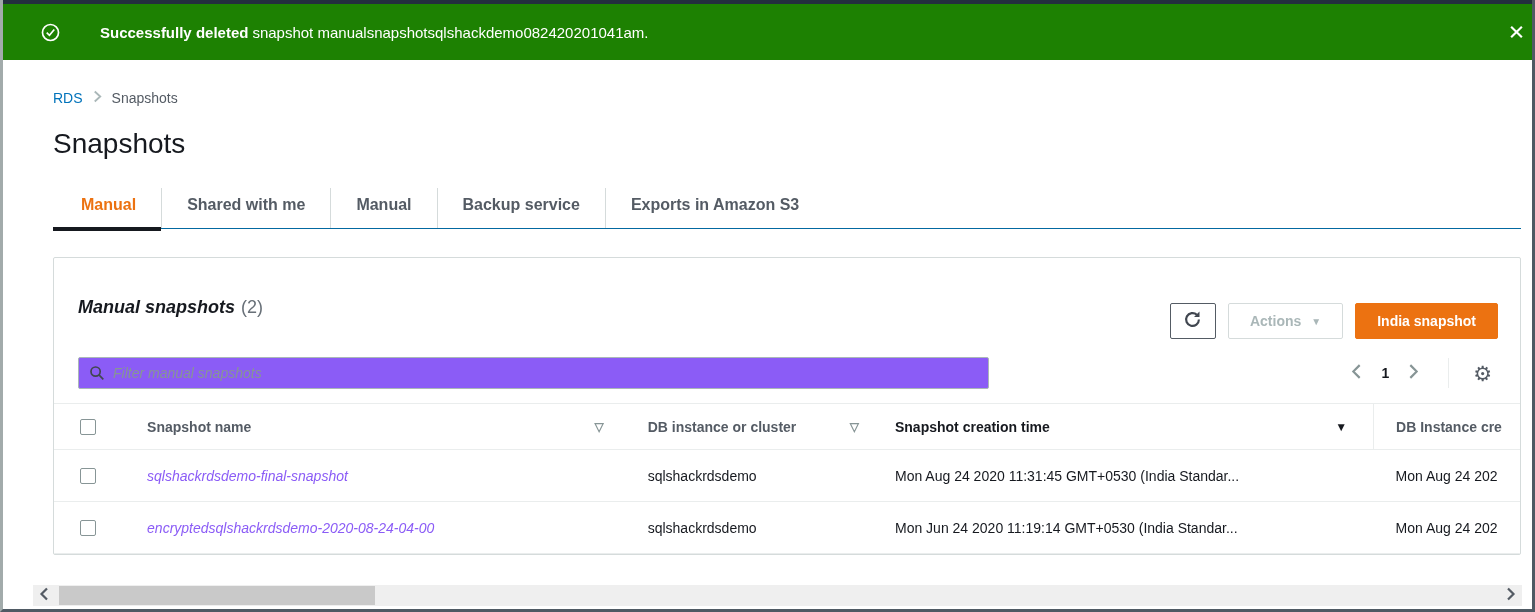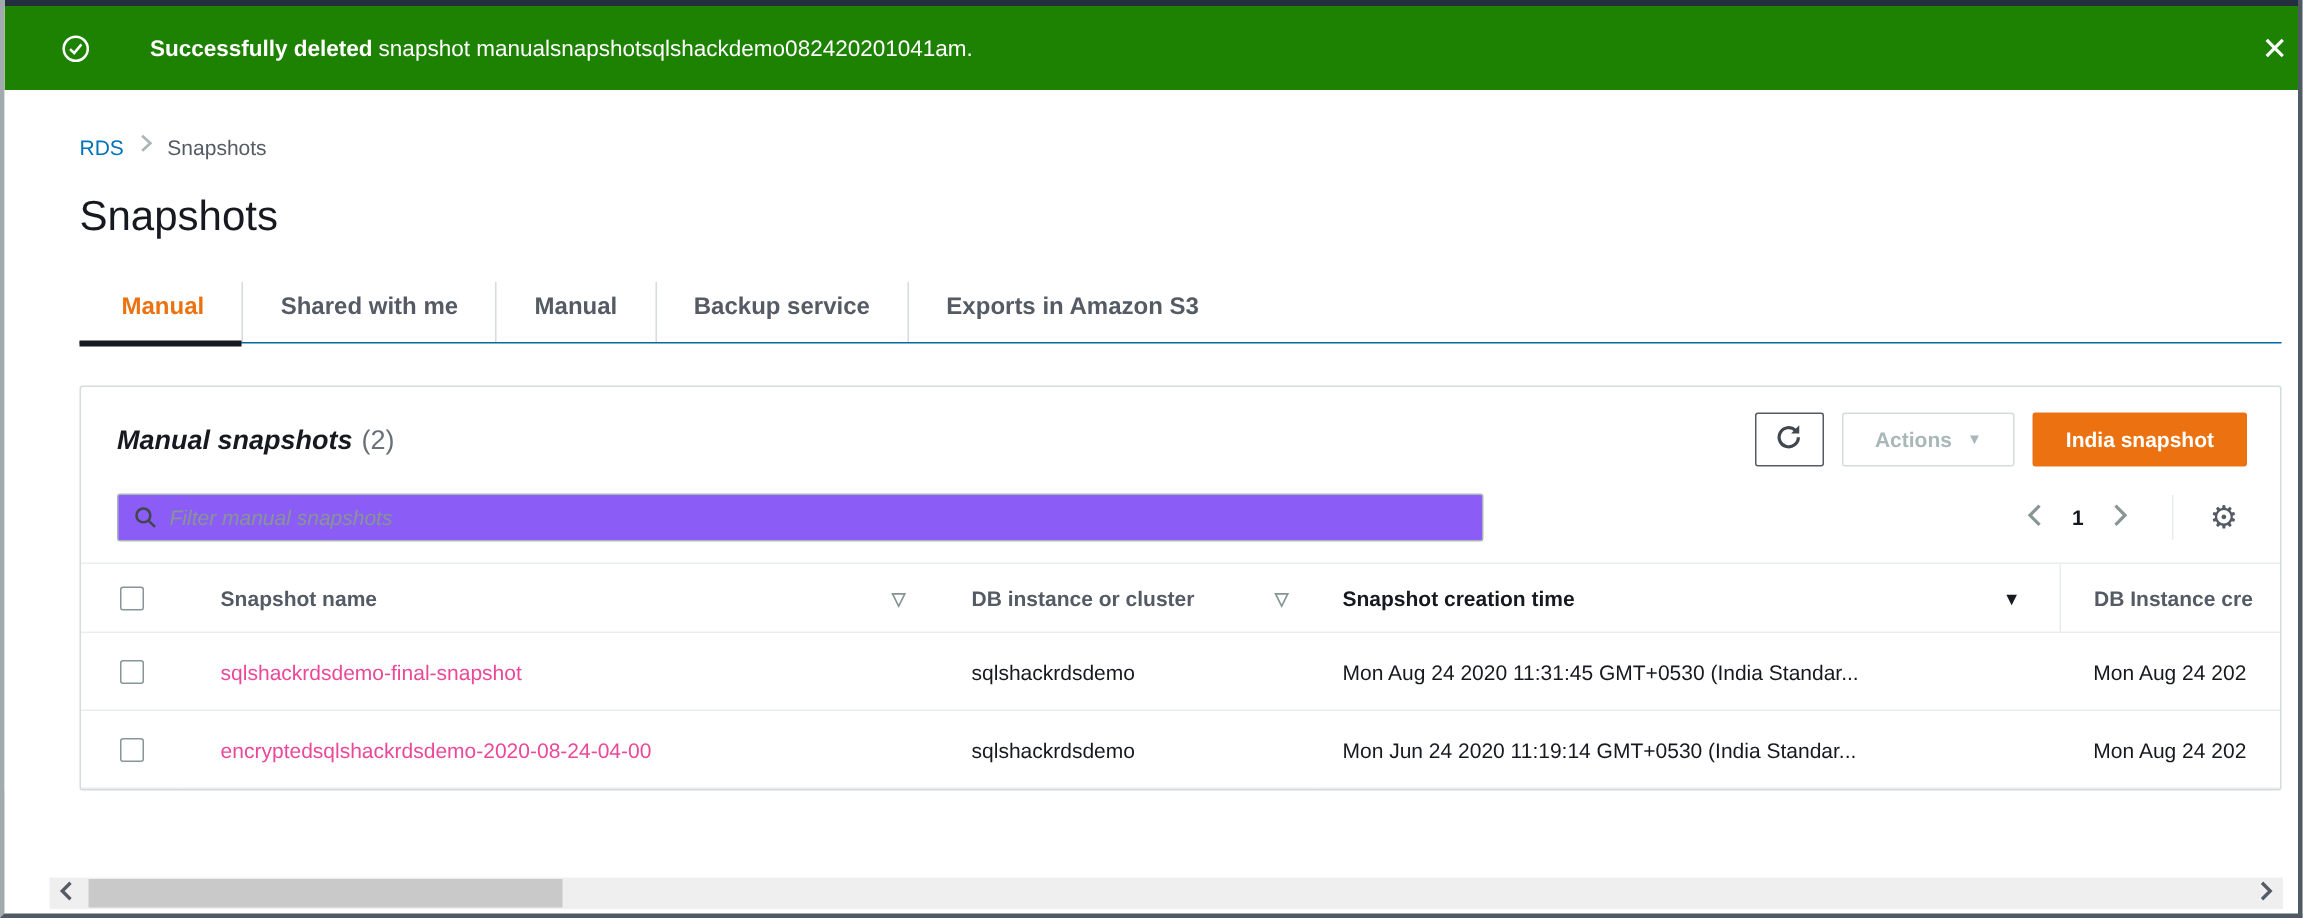--- a/index.html
+++ b/index.html
@@ -37,21 +37,21 @@
   .tab.active { color:#ec7211; }
   .tab.active::after { content:""; position:absolute; left:0; right:0; bottom:-3px; height:4px; background:#16191f; }
 
   
   .card { margin-top:28px; border:1px solid #d5dbdb; border-radius:2px; background:#fff; overflow:hidden; }
   .card-header { display:flex; align-items:center; justify-content:space-between; padding:17px 22px 12px 24px; }
   .card-title { font-size:18px; color:#16191f; }
   .card-title b { font-weight:bold;font-style:italic; }
   .card-count { color:#687078; font-weight:400; margin-left:6px; }
   .btn-group { display:flex; align-items:center; gap:12px; }
-  .btn { height:36px; border-radius:2px; font-size:14px; font-weight:bold; font-family:inherit; cursor:pointer; }
+  .btn { height:36px; border-radius:2px; font-size:14px; font-weight:bold; font-family:inherit; cursor:pointer;margin-top:28px; }
   .btn-icon { width:46px; background:#fff; border:1px solid #545b64; display:inline-flex; align-items:center; justify-content:center; }
   .btn-disabled { background:#fff; border:1px solid #d5dbdb; color:#aab7b8; padding:0 21px; cursor:default;
                   display:inline-flex; align-items:center; gap:10px; }
   .btn-disabled .caret { font-size:10px; }
   .btn-primary { background:#ec7211; border:1px solid #ec7211; color:#ffffff; padding:0 21px; }
 
   
   .filter-row { display:flex; align-items:center; justify-content:space-between; padding:6px 22px 14px 24px; }
   .search-box { position:relative; width:911px; }
   .search-box svg { position:absolute; left:11px; top:8px; }
@@ -82,21 +82,21 @@
   .sort-icon { font-size:12px; color:#879596; }
   .sort-icon.sorted { color:#16191f; }
   th.sorted-col { color:#16191f; }
   td { font-size:14px; color:#16191f; padding:0 10px 0 26px; }
   .cell-db { padding-left:18px; }
   .cell-time { padding-left:20px; }
   .cell-dbcre { padding-left:22px; }
   .check-cell { padding-left:26px; }
   .checkbox { display:inline-block; width:16px; height:16px; border:1px solid #879596; border-radius:2px;
               background:#fff; cursor:pointer; vertical-align:middle; }
-  a.snap-link { color:#ec4899; text-decoration:none; cursor:pointer; }
+  a.snap-link { color:#8b5cf6; text-decoration:none; cursor:pointer;font-style:italic; }
 
   
   .hscroll { position:absolute; left:30px; right:10px; bottom:3px; height:21px; background:#efefef;
              display:flex; align-items:center; }
   .hs-arrow { background:none; border:none; cursor:pointer; padding:2px 6px; display:flex; flex:0 0 auto; }
   .hs-track { position:relative; flex:1; height:100%; }
   .hs-thumb { position:absolute; left:4px; top:1px; height:19px; width:316px; background:#c9c9c9; cursor:grab; }
 </style>
 </head>
 <body>

